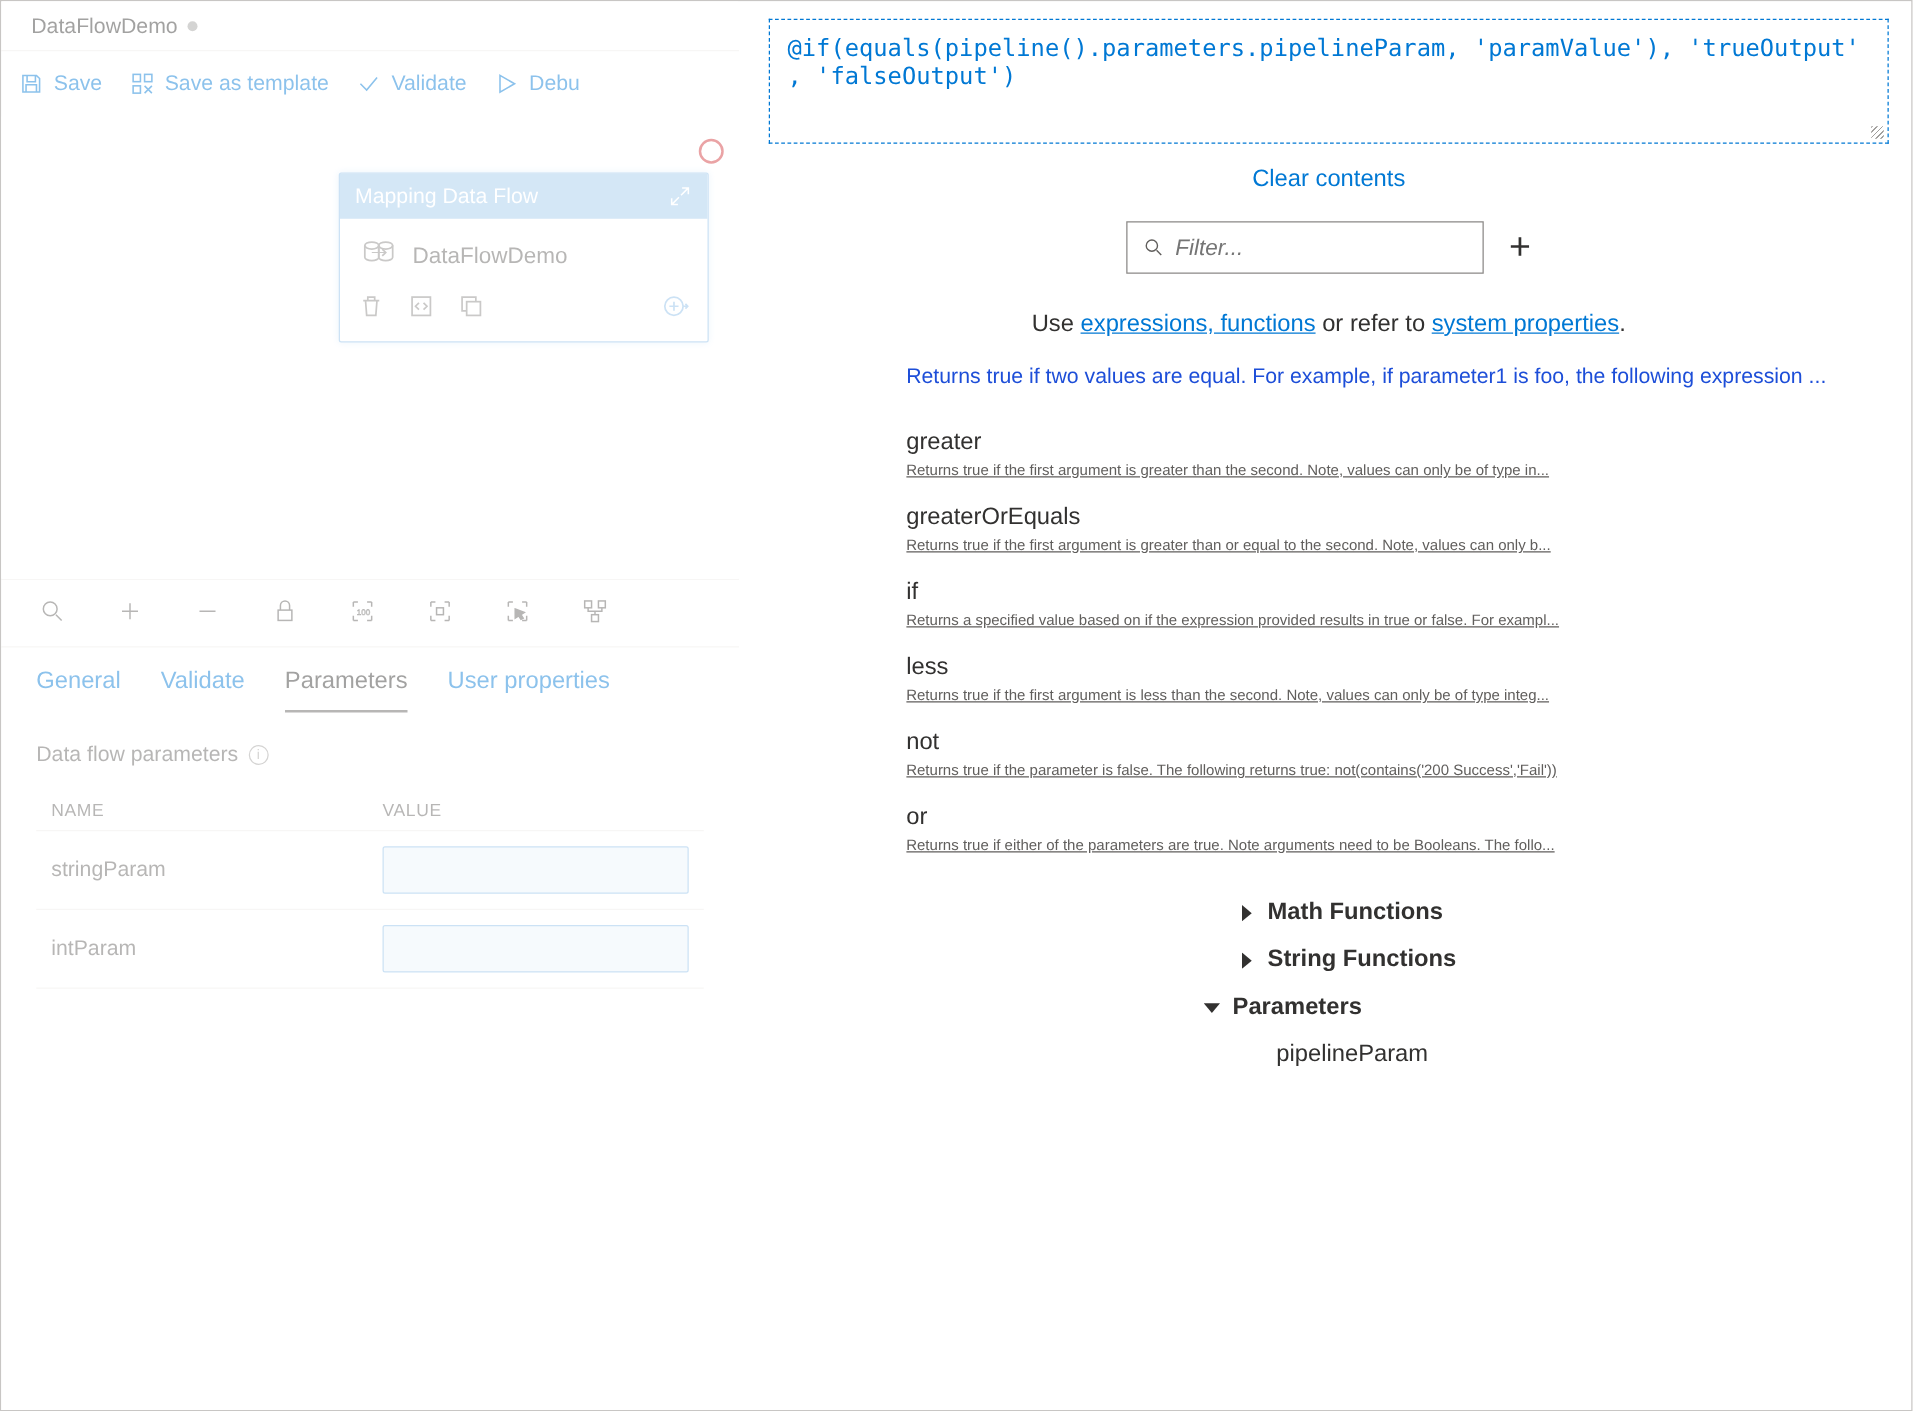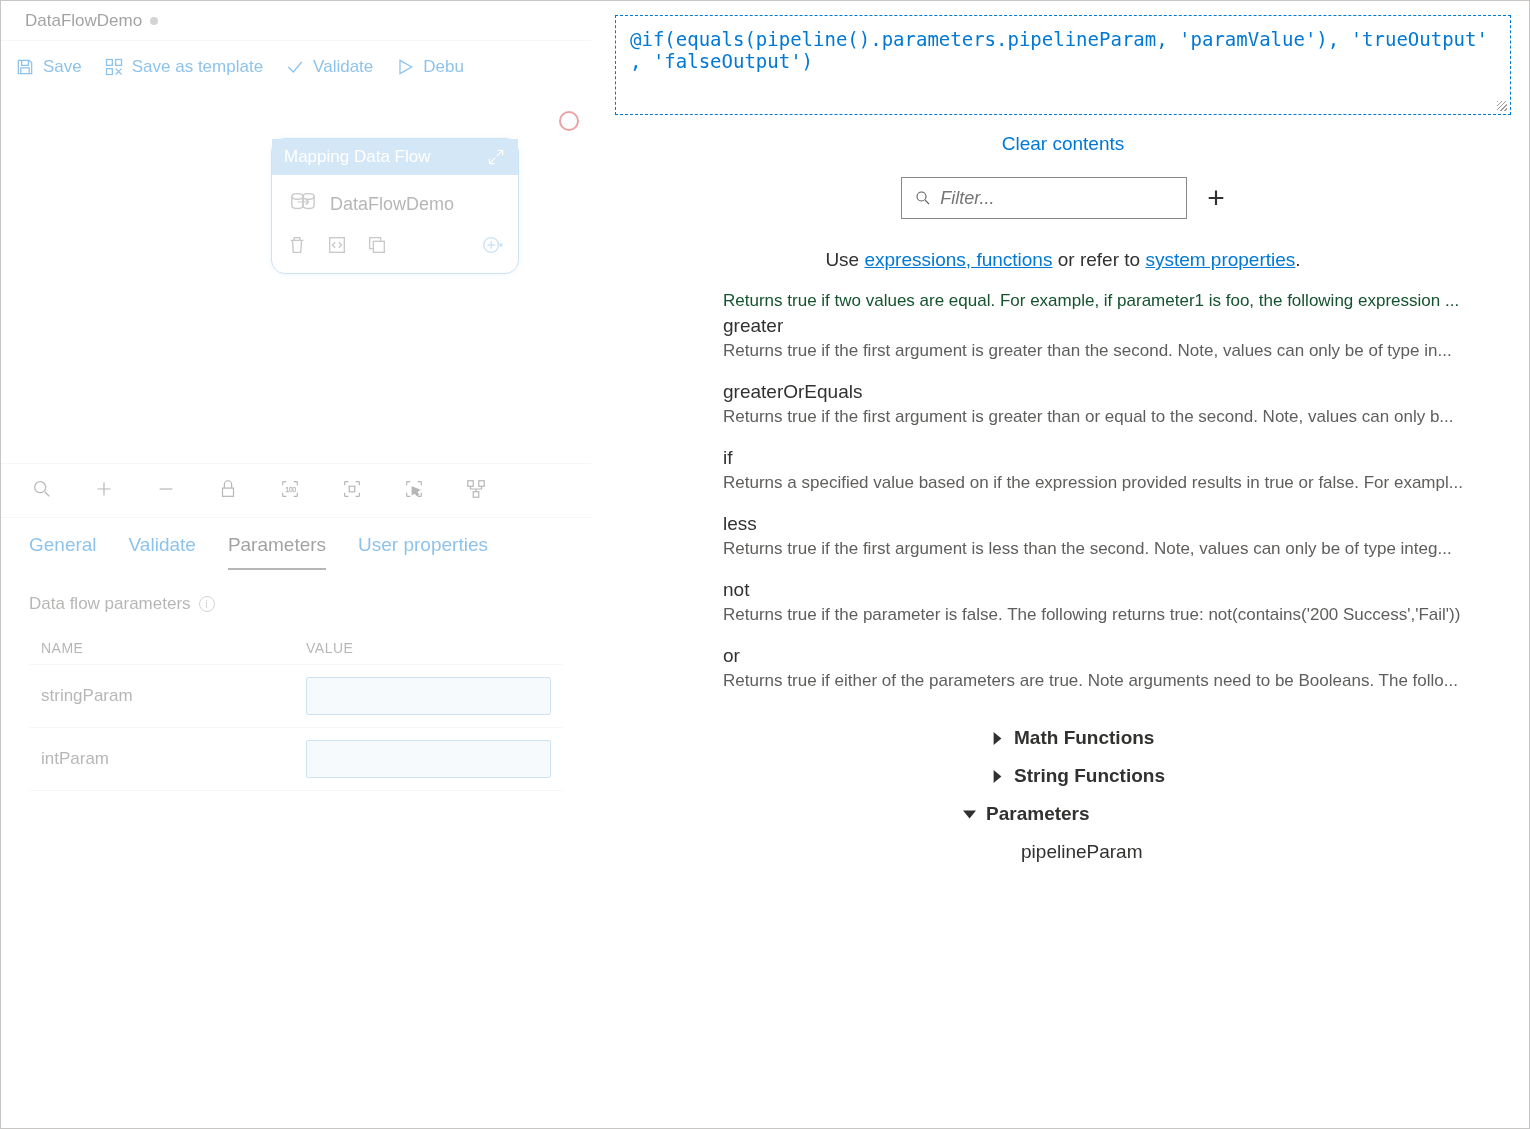--- a/index.html
+++ b/index.html
@@ -63,23 +63,23 @@
     background:#fff;
   }
   .validation-circle {
     position:absolute; top:18px; right:12px;
     width:20px;height:20px;border:2px solid #d13438;border-radius:50%;
   }
 
   .activity-box {
     position:absolute;
     top:45px;left:270px;
-    width:248px;
+    width:296px;
     border:1px solid #8fbfe8;
-    border-radius:14px;
+    border-radius:2px;
     box-shadow:0 0 6px rgba(0,120,212,0.15);
     background:#fff;
   }
   .activity-header {
     background:#9fc9ec;
     color:#fff;
     display:flex;align-items:center;justify-content:space-between;
     padding:8px 12px;
     font-size:17px;
   }
@@ -154,24 +154,24 @@
   .filter-row{display:flex;align-items:center;gap:20px;margin-top:22px;}
   .filter-box{flex:1;display:flex;align-items:center;border:1px solid #8a8886;height:42px;padding:0 12px;gap:8px;}
   .filter-box svg{width:18px;height:18px;stroke:#605e5c;fill:none;stroke-width:1.5;}
   .filter-input{border:none;outline:none;font-size:18px;font-style:italic;color:#605e5c;flex:1;}
   .plus-btn{font-size:30px;color:#323130;cursor:pointer;line-height:1;}
 
   .hint-line{margin-top:30px;font-size:19px;}
   .hint-line a{color:#0078d4;text-decoration:underline;}
 
   .func-list{margin-top:20px;padding-left:60px;overflow:hidden;}
-  .func-desc-only{color:#14532d;font-size:17px;margin-bottom:4px;white-space:nowrap;overflow:hidden;text-overflow:ellipsis;}
+  .func-desc-only{color:#1d4ed8;font-size:17px;margin-bottom:32px;white-space:nowrap;overflow:hidden;text-overflow:ellipsis;}
   .func-item{margin-bottom:20px;}
   .func-name{font-size:19px;color:#323130;margin-bottom:4px;}
-  .func-desc{color:#605e5c;font-size:17px;white-space:nowrap;overflow:hidden;text-overflow:ellipsis;}
+  .func-desc{color:#605e5c;font-size:12px;white-space:nowrap;overflow:hidden;text-overflow:ellipsis;text-decoration:underline;}
 
   .tree{padding-left:30px;margin-top:8px;}
   .tree-item{display:flex;align-items:center;gap:10px;font-size:19px;padding:8px 0;font-weight:600;cursor:pointer;}
   .tree-item svg{width:13px;height:13px;fill:#323130;}
   .tree-leaf{padding:8px 0 8px 30px;font-size:19px;}
 
 </style>
 </head>
 <body>
 

